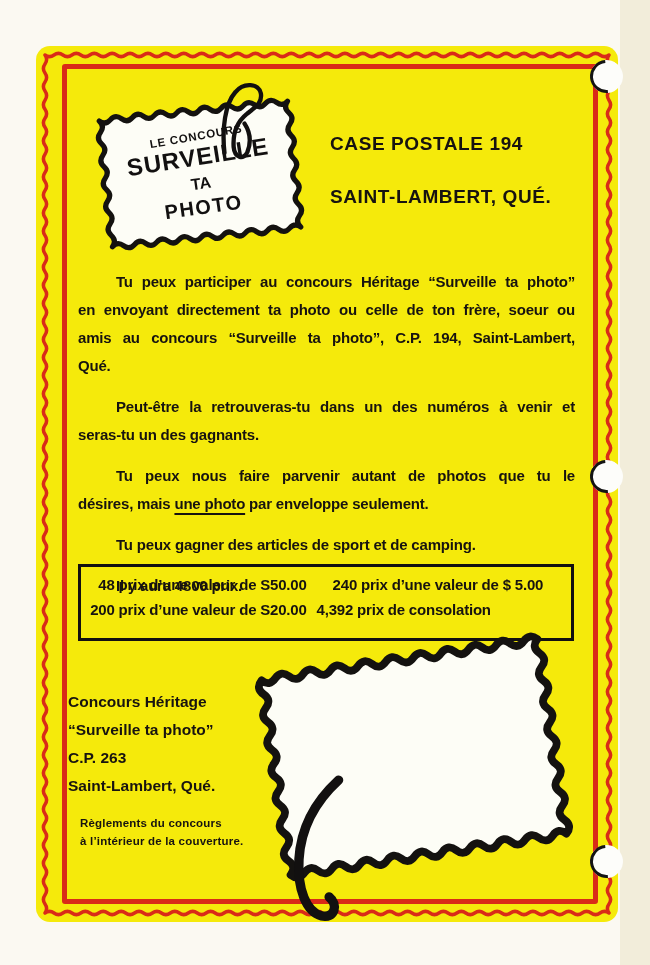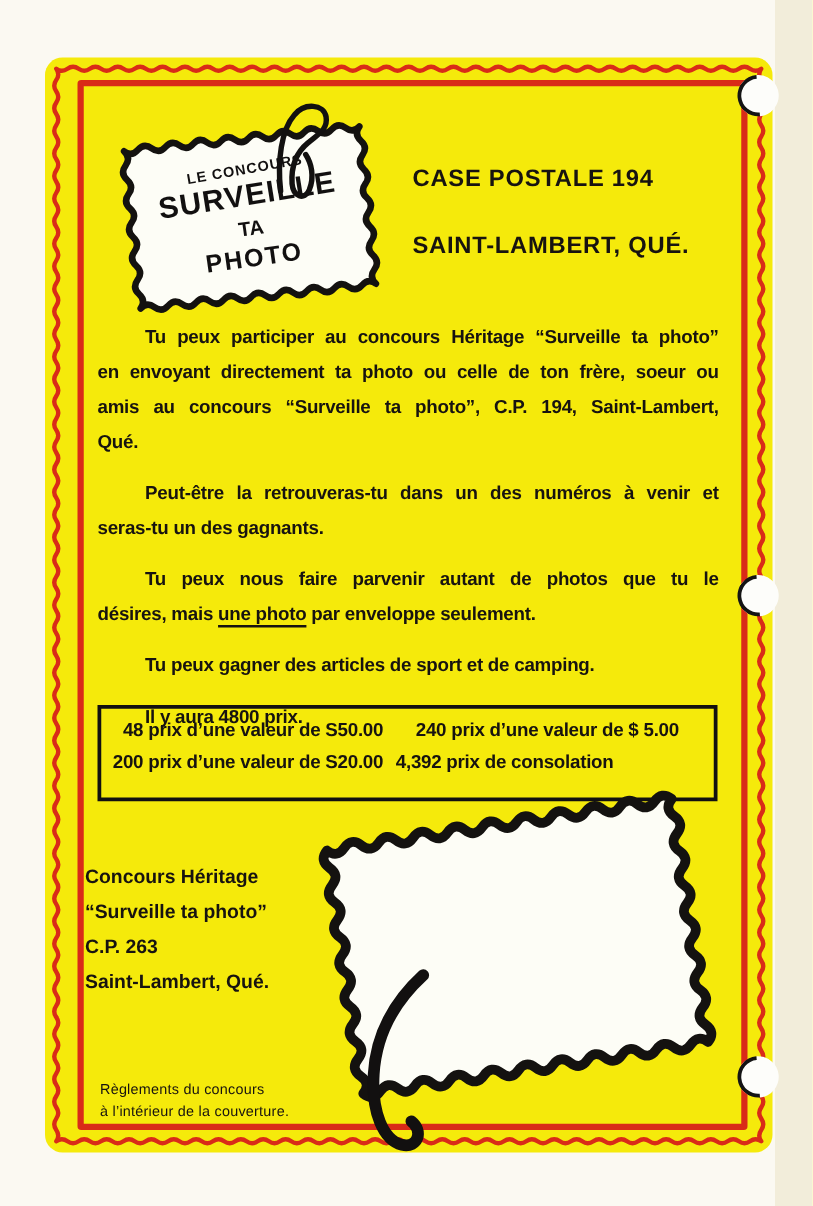--- a/index.html
+++ b/index.html
@@ -50,39 +50,39 @@
   .squiggle-icon{position:absolute;left:282px;top:772px;width:66px;height:152px;z-index:5;}
 
   
   .addr-header{position:absolute;left:330px;top:133px;z-index:2;font-weight:700;
                font-size:19px;letter-spacing:.6px;}
   .addr-header .h2{margin-top:31px;}
 
   
   .copy{position:absolute;left:78px;top:256px;width:497px;z-index:2;font-weight:700;
         font-size:15px;letter-spacing:-.2px;line-height:28px;}
-  .copy p{margin:0 0 13px 0;}
+  .copy p{margin:12px 0 13px 0;}
   .jline{text-align:justify;text-align-last:justify;}
   .jlast{text-align:justify;text-align-last:left;}
   .indent{text-indent:38px;}
   .uline{text-decoration:underline;text-decoration-thickness:2px;text-underline-offset:4px;}
 
   
   .prizes{position:absolute;left:78px;top:564px;width:496px;height:77px;z-index:2;
           border:3px solid #121010;padding:5px 6px 0 4px;font-weight:700;font-size:15px;
           letter-spacing:-.2px;}
   .prow{display:grid;grid-template-columns:47% 53%;line-height:25px;}
   .pleft{text-align:right;padding-right:4px;}
   .pright{text-align:left;}
   .pr1{padding-left:22px;} .pr2{padding-left:6px;}
 
   
   .sender{position:absolute;left:68px;top:688px;z-index:2;font-weight:700;font-size:15.5px;
           line-height:28px;}
-  .footnote{position:absolute;left:80px;top:863px;z-index:2;font-weight:400;font-size:11.5px;
+  .footnote{position:absolute;left:80px;top:814px;z-index:2;font-weight:700;font-size:11.5px;
             line-height:18px;letter-spacing:.2px;}
 </style>
 </head>
 <body>
 
 <div class="stage">
   <div class="scan-strip"></div>
 
   <div class="paper"></div>
   <div class="innerframe"></div>

